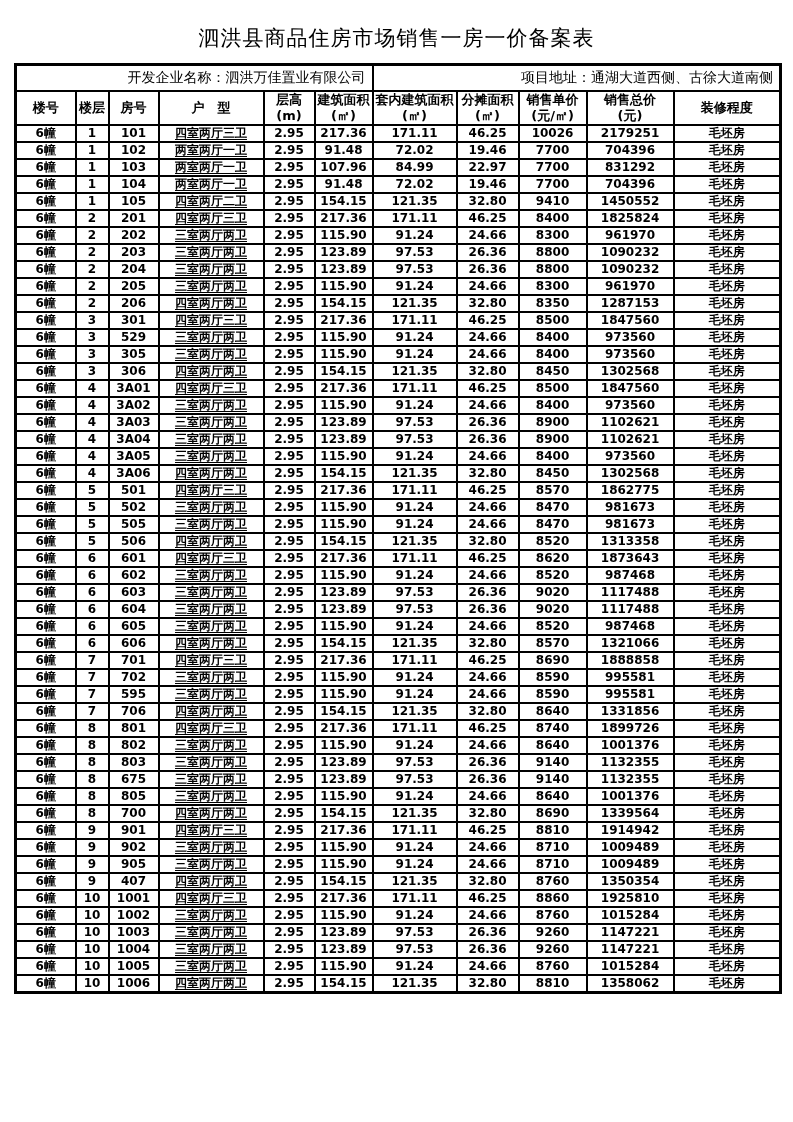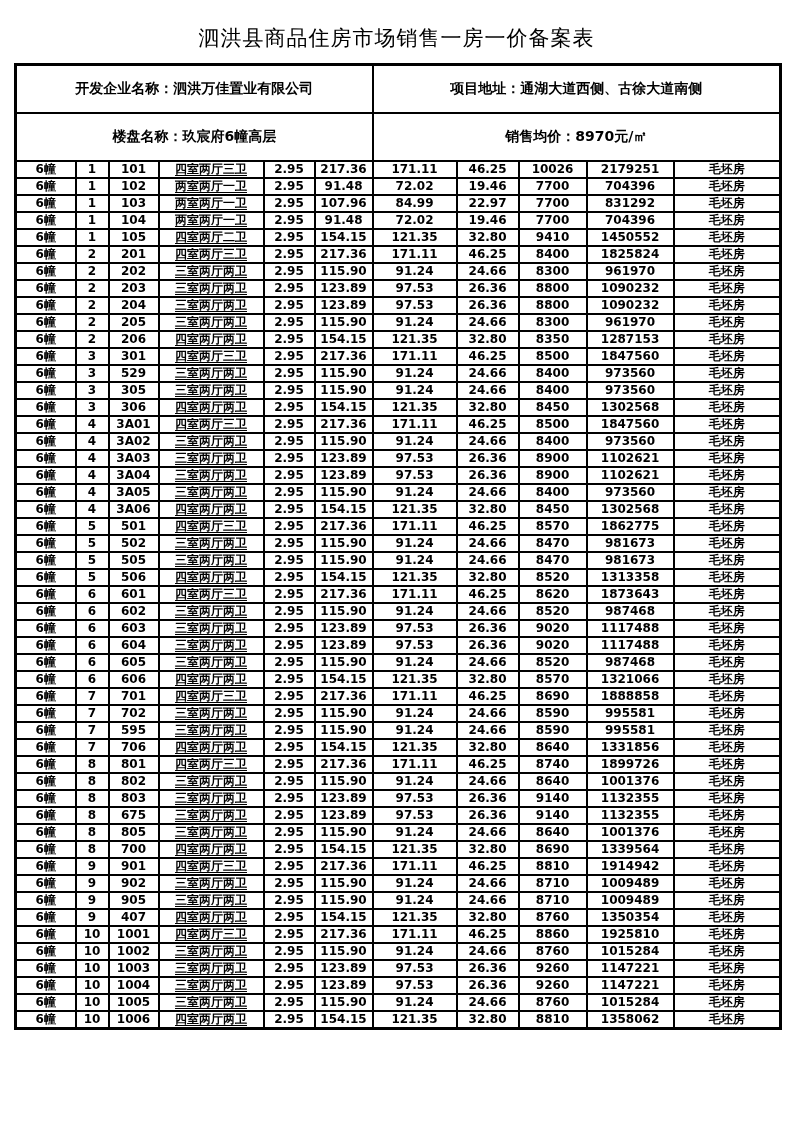--- a/index.html
+++ b/index.html
@@ -14,35 +14,34 @@
     margin:12px 0 11px 0;letter-spacing:1px;
   }
   table.price-table{
     width:765px;border-collapse:collapse;table-layout:fixed;
     border:3px solid #000;
   }
   .price-table td,.price-table th{
     border:2px solid #000;text-align:center;padding:0;overflow:hidden;
   }
   .info-row td{
-    text-align:center;padding:12px 6px;height:22px;
-    font-size:14px;font-weight:bold;white-space:nowrap;
+    text-align:right;padding:1px 6px;height:22px;
+    font-size:14px;font-weight:normal;white-space:nowrap;
   }
   .header-row th{
     height:32px;font-size:13px;font-weight:bold;
     line-height:1.2;white-space:pre-line;vertical-align:middle;
   }
   .data-row td{
     height:15px;font-size:12px;font-weight:bold;line-height:1.1;
     white-space:nowrap;
   }
   .data-row td.unit-type{
     text-decoration:underline;
     text-underline-offset:2px;
-    border-radius:6px;
   }
 </style>
 </head>
 <body>
 
 <div class="page">
   <div class="doc-title">泗洪县商品住房市场销售一房一价备案表</div>
 
   <table class="price-table">
     <colgroup>
@@ -56,24 +55,39 @@
         <col style="width:62px">
         <col style="width:68px">
       <col style="width:87px">
         <col style="width:107px">
     </colgroup>
     <tbody id="table-body">
       <tr class="info-row">
         <td colspan="6">开发企业名称：泗洪万佳置业有限公司</td>
         <td colspan="5">项目地址：通湖大道西侧、古徐大道南侧</td>
       </tr>
-      <tr class="info-row">
-        <td colspan="6">楼盘名称：玖宸府6幢高层</td>
-        <td colspan="5">销售均价：8970元/㎡</td>
-      </tr>
+      <tr class="header-row" id="header-row">
+          <th>楼号</th>
+          <th>楼层</th>
+          <th>房号</th>
+          <th>户　型</th>
+          <th>层高
+(m)</th>
+          <th>建筑面积
+(㎡)</th>
+          <th>套内建筑面积
+(㎡)</th>
+          <th>分摊面积
+(㎡)</th>
+          <th>销售单价
+(元/㎡)</th>
+          <th>销售总价
+(元)</th>
+          <th>装修程度</th>
+        </tr>
     <tr class="data-row">
           <td>6幢</td>
           <td>1</td>
           <td>101</td>
           <td class="unit-type">四室两厅三卫</td>
           <td>2.95</td>
           <td>217.36</td>
           <td>171.11</td>
           <td>46.25</td>
           <td>10026</td>

